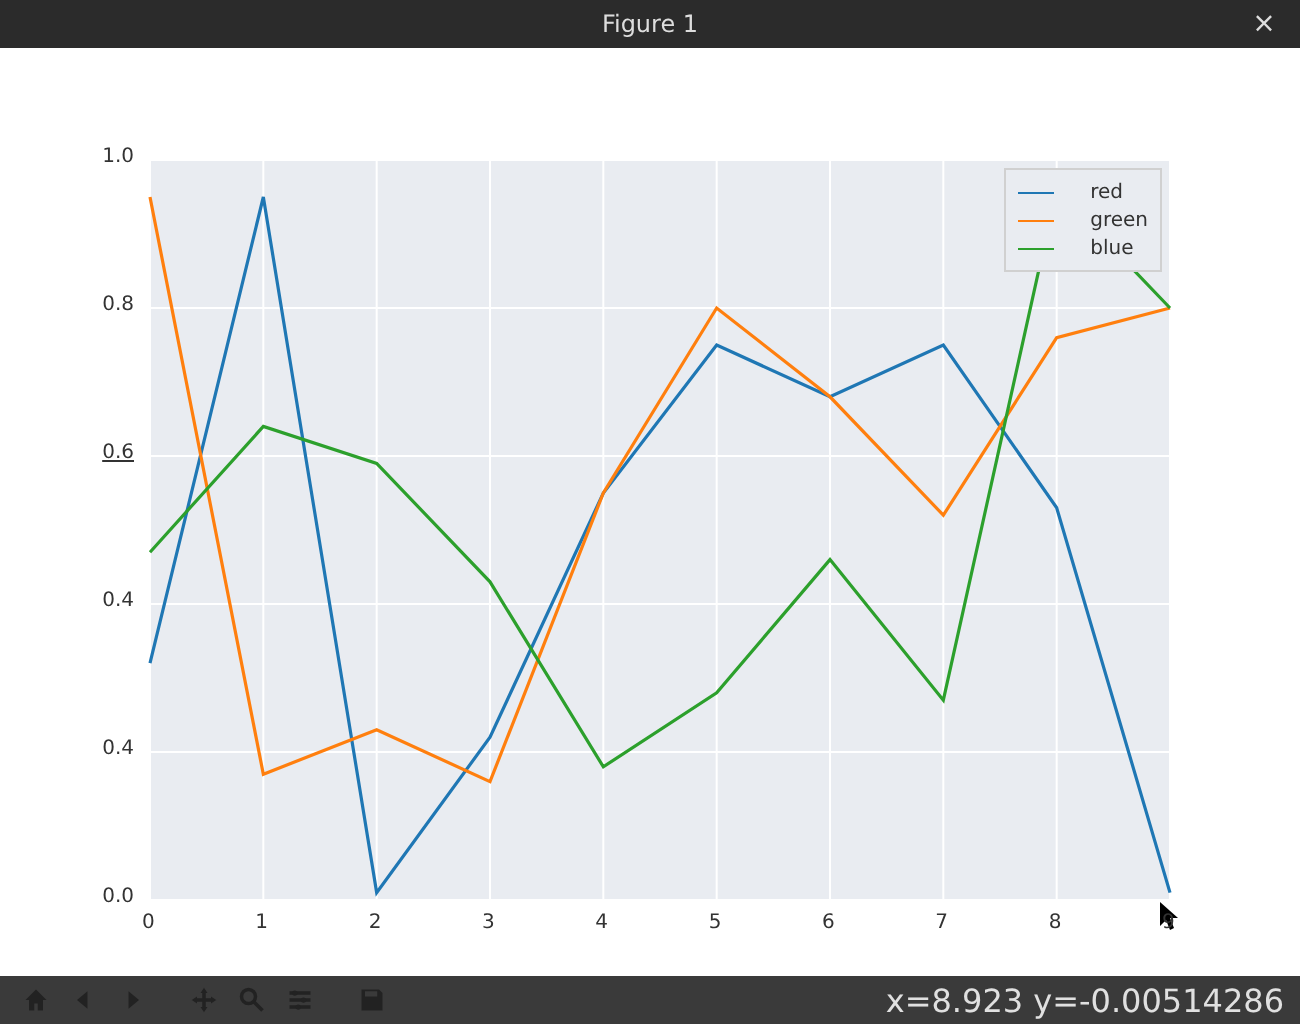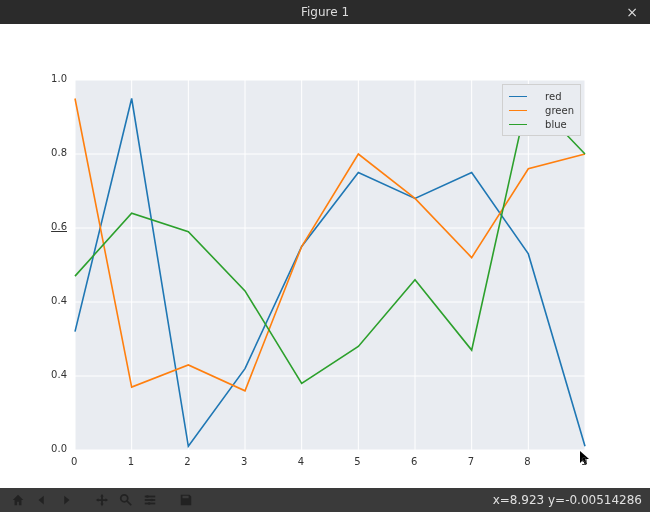--- a/index.html
+++ b/index.html
@@ -27,21 +27,21 @@
     height: 24px; background: #3a3a3a; color: #e0e0e0;
     display: flex; align-items: center; font-size: 12px;
     padding: 0 8px; justify-content: space-between;
   }
   .toolbar-icons { display: flex; align-items: center; gap: 4px; }
   .tool-btn {
     width: 20px; height: 20px; display: flex; align-items: center; justify-content: center;
     color: #222; cursor: pointer;
   }
   .tool-sep { width: 8px; }
-  .coord { font-size: 12px; color: #e0e0e0; }
+  .coord { font-size: 16px; color: #e0e0e0; }
   svg.plot { position: absolute; left: 0; top: 0; }
   .cursor-arrow { position: absolute; pointer-events: none; }
 </style>
 </head>
 <body>
 
 <div class="titlebar">
   <span>Figure 1</span>
   <span class="close">×</span>
 </div>

